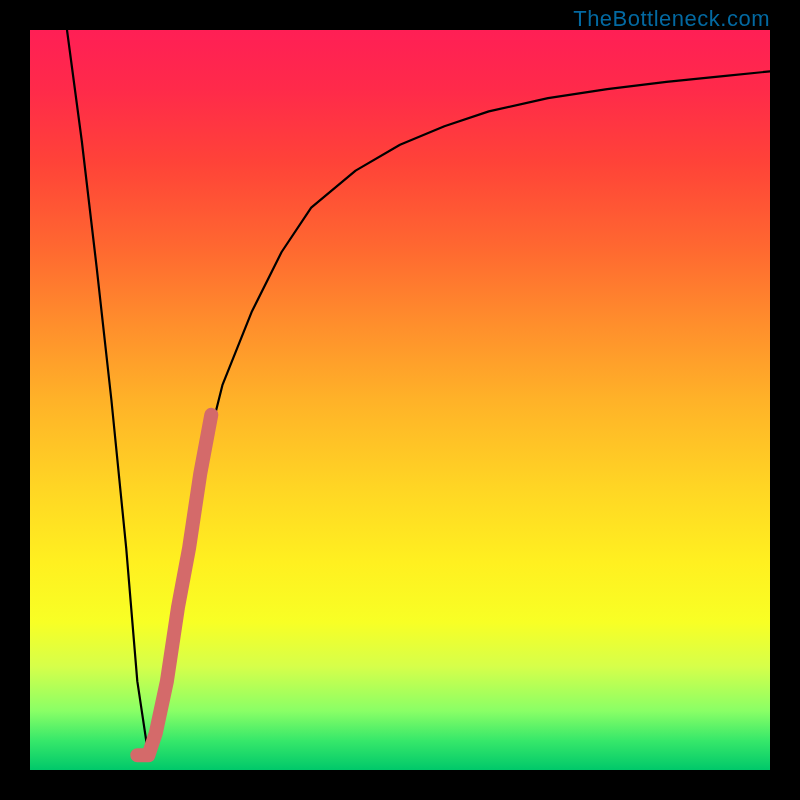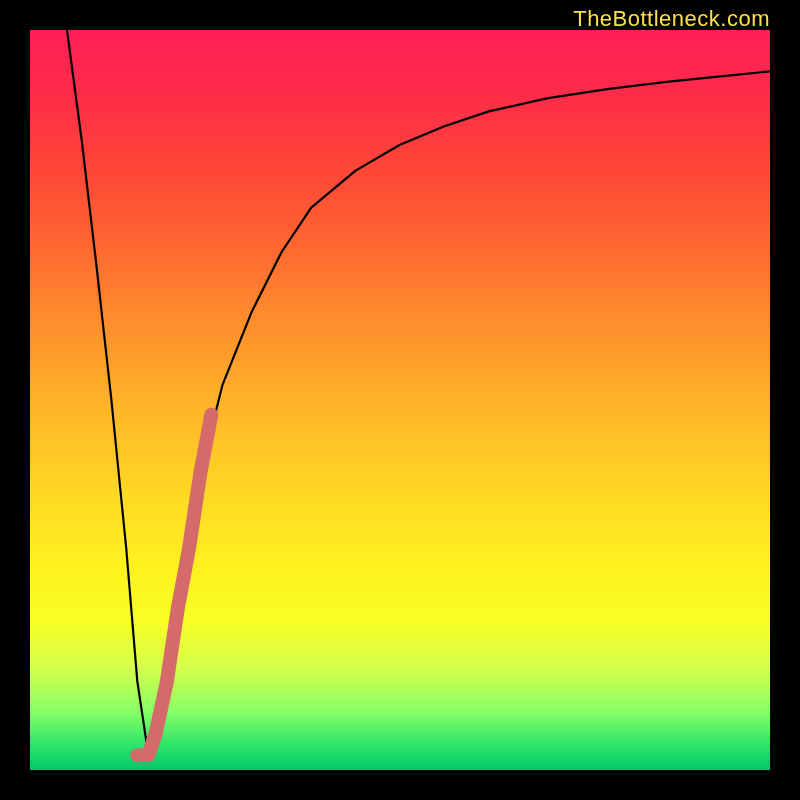--- a/index.html
+++ b/index.html
@@ -36,21 +36,21 @@
       #d6ff4a 86%,
       #8aff66 92%,
       #37e86a 96%,
       #00c86a 100%
     );
   }
   .watermark {
     position: absolute;
     right: 30px;
     top: 6px;
-    color: #fde047;
+    color: #0369a1;
     font-family: Arial, Helvetica, sans-serif;
     font-size: 22px;
     letter-spacing: 0.5px;
     font-weight: 500;
   }
   svg.overlay {
     position: absolute;
     left: 0;
     top: 0;
     width: 740px;

